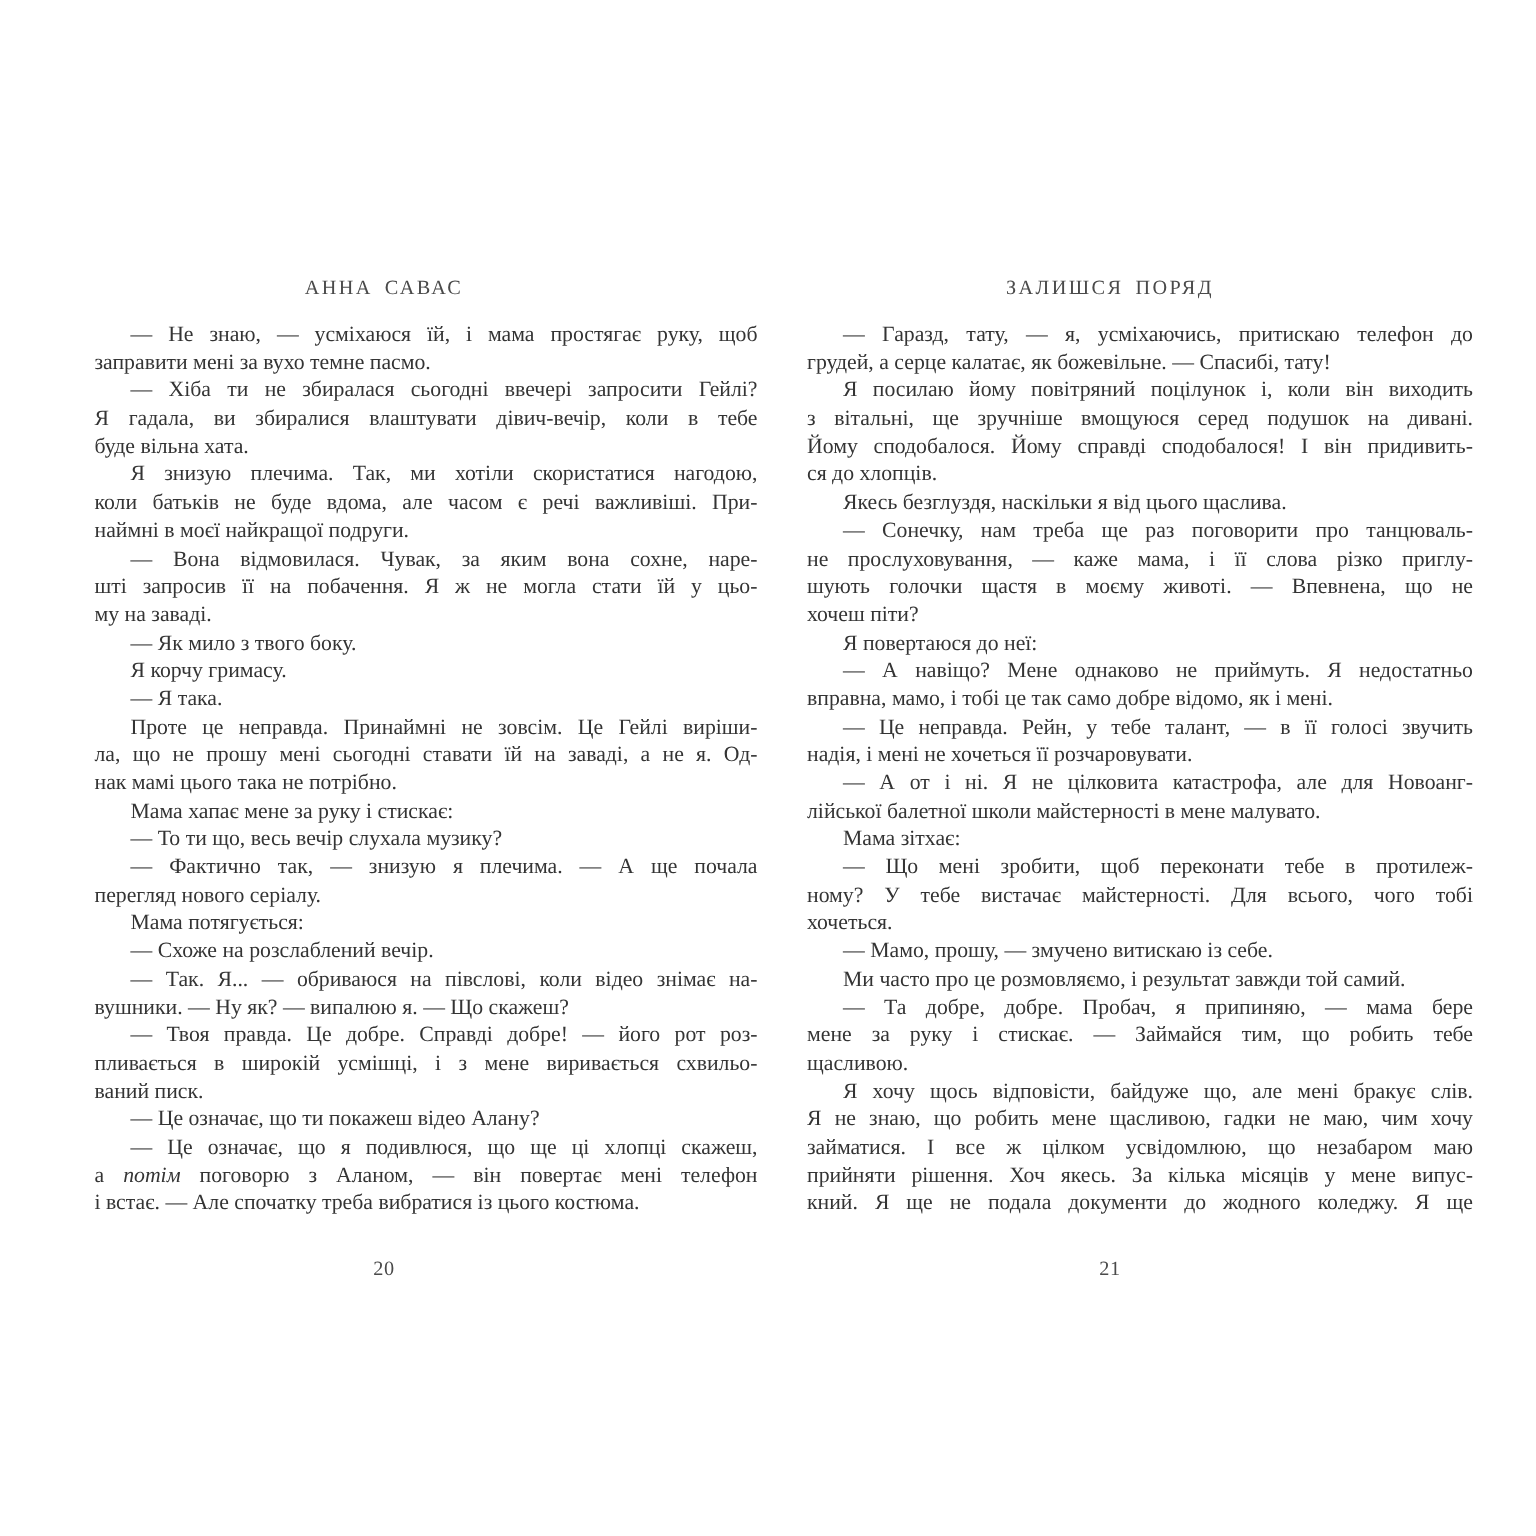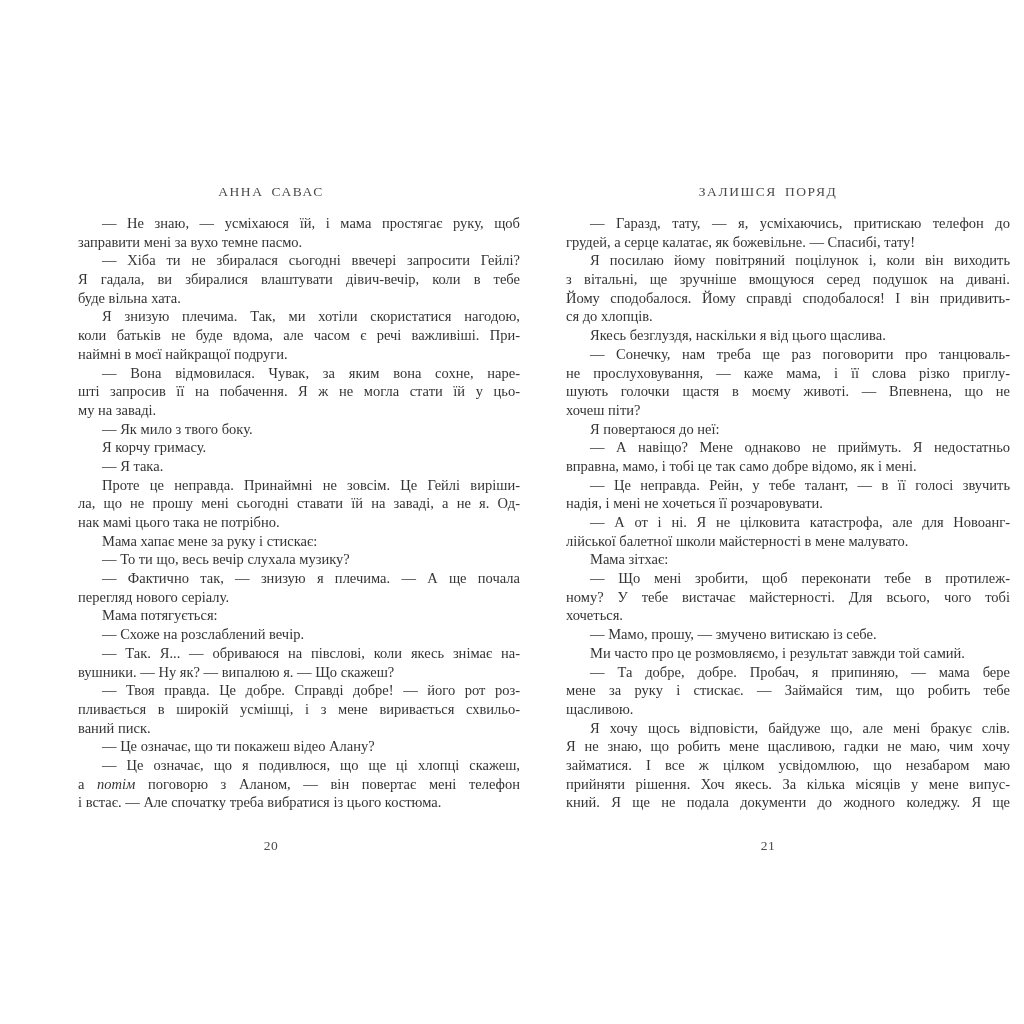--- a/index.html
+++ b/index.html
@@ -21,22 +21,22 @@
     width: 1024px; height: 1024px;
     background: var(--paper);
     font-family: "Liberation Serif", "DejaVu Serif", serif;
   }
   .page {
     position: absolute;
     top: 0;
     width: 512px;
     height: 1024px;
   }
-  .page-left  { left: 15px; }
-  .page-right { left: 512px; }
+  .page-left  { left: 0; }
+  .page-right { left: 484px; }
 
   .running-head {
     position: absolute;
     top: 184px;
     left: 0;
     width: 512px;
     text-align: center;
     font-size: 13.5px;
     letter-spacing: 1.6px;
     word-spacing: 3px;
@@ -98,21 +98,21 @@
         <div class="line indent">— Я така.</div>
         <div class="line indent just">Проте це неправда. Принаймні не зовсім. Це Гейлі виріши-</div>
         <div class="line just">ла, що не прошу мені сьогодні ставати їй на заваді, а не я. Од-</div>
         <div class="line">нак мамі цього така не потрібно.</div>
         <div class="line indent">Мама хапає мене за руку і стискає:</div>
         <div class="line indent">— То ти що, весь вечір слухала музику?</div>
         <div class="line indent just">— Фактично так, — знизую я плечима. — А ще почала</div>
         <div class="line">перегляд нового серіалу.</div>
         <div class="line indent">Мама потягується:</div>
         <div class="line indent">— Схоже на розслаблений вечір.</div>
-        <div class="line indent just">— Так. Я... — обриваюся на півслові, коли якесь знімає на-</div>
+        <div class="line indent just">— Так. Я... — обриваюся на півслові, коли відео знімає на-</div>
         <div class="line">вушники. — Ну як? — випалюю я. — Що скажеш?</div>
         <div class="line indent just">— Твоя правда. Це добре. Справді добре! — його рот роз-</div>
         <div class="line just">пливається в широкій усмішці, і з мене виривається схвильо-</div>
         <div class="line">ваний писк.</div>
         <div class="line indent">— Це означає, що ти покажеш відео Алану?</div>
         <div class="line indent just">— Це означає, що я подивлюся, що ще ці хлопці скажеш,</div>
         <div class="line just">а <i>потім</i> поговорю з Аланом, — він повертає мені телефон</div>
         <div class="line">і встає. — Але спочатку треба вибратися із цього костюма.</div>
       </div>
     <div class="page-number">20</div>

